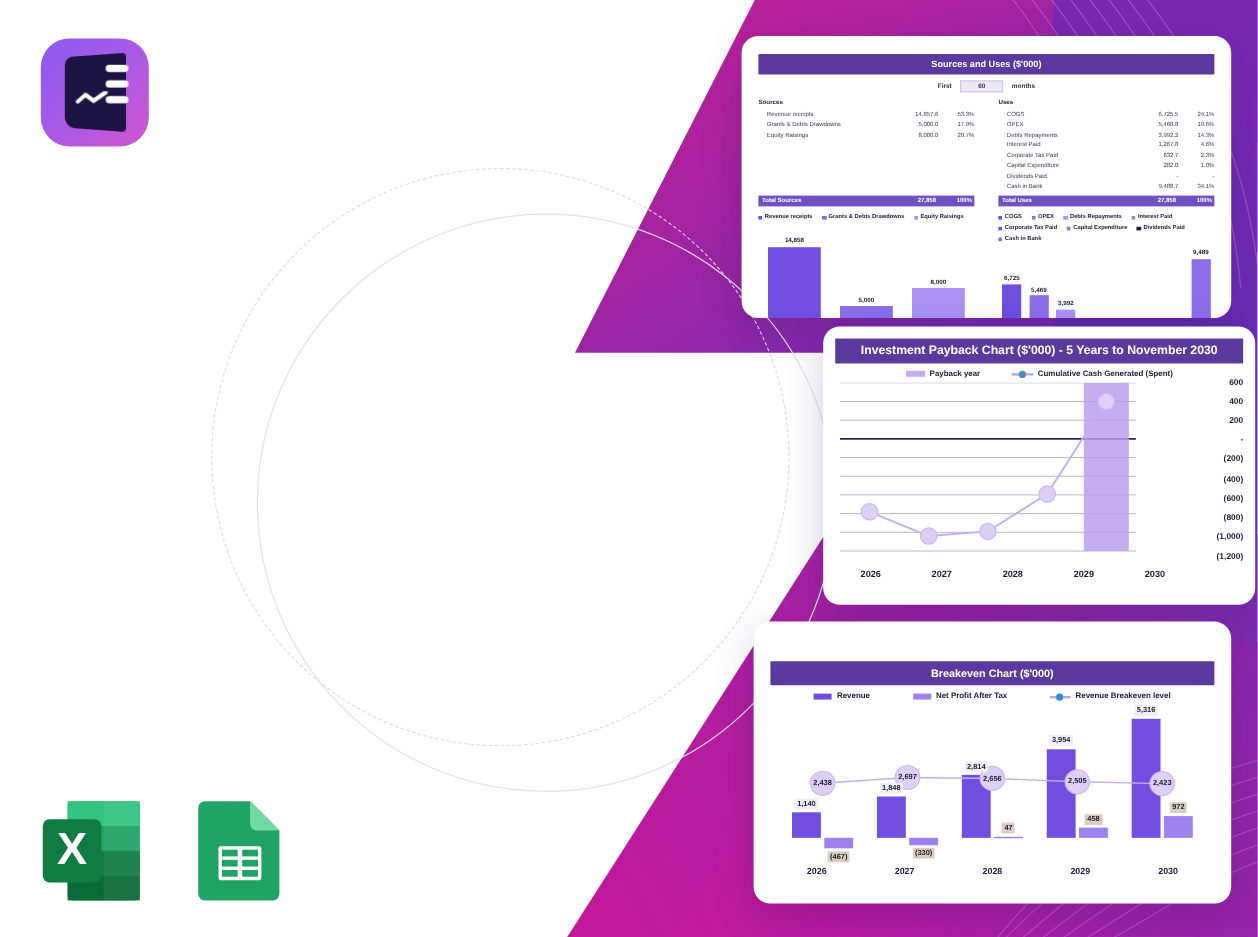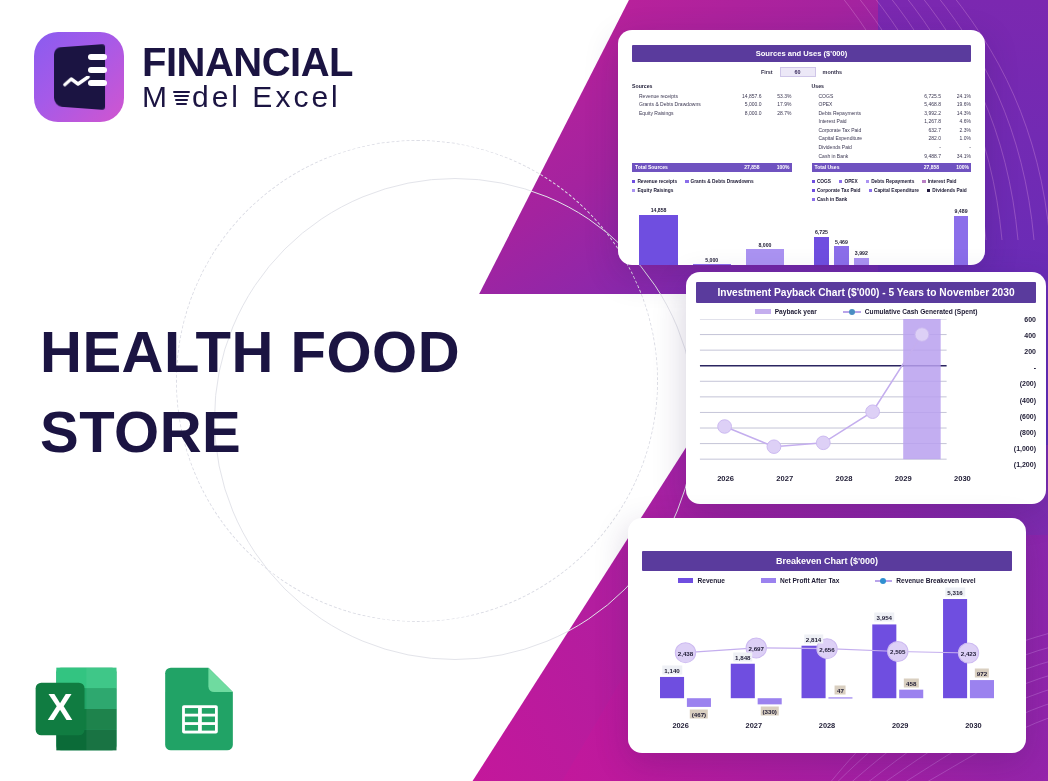--- a/index.html
+++ b/index.html
@@ -101,21 +101,21 @@
   
   .app-icons{position:absolute;left:30px;top:662px;display:flex;gap:28px;}
   .app-ic{width:94px;height:94px;flex:none;}
 
   
   .card{
     position:absolute;background:#fff;border-radius:14px;
     box-shadow:0 10px 34px rgba(40,20,80,.20);
     overflow:hidden;
   }
-  #card-sources{left:618px;top:30px;width:367px;height:235px;}
+  #card-sources{left:618px;top:30px;width:408px;height:235px;}
   #card-payback{left:686px;top:272px;width:360px;height:232px;}
   #card-breakeven{left:628px;top:518px;width:398px;height:235px;}
 
   .xl-title{
     background:#5a3b9d;color:#fff;text-align:center;font-weight:bold;
     border-radius:1px;
   }
   #card-sources .xl-title{margin:15px 14px 0 14px;font-size:7.6px;padding:4px 0;}
   #card-payback .xl-title{margin:10px 10px 0 10px;font-size:10.2px;padding:5px 0;}
   #card-breakeven .xl-title{margin:33px 14px 0 14px;font-size:9px;padding:5px 0;}
@@ -219,36 +219,22 @@
         <svg class="zig" viewBox="0 0 28 12">
           <polyline points="2,9 9,3 16,8 26,1" fill="none" stroke="#ffffff" stroke-width="3.4" stroke-linecap="round" stroke-linejoin="round"></polyline>
         </svg>
       </div>
       <div class="lines">
           <i></i>
           <i></i>
           <i></i>
         </div>
     </div>
-    <div class="logo-text">
-      <div class="logo-top">FINANCIAL</div>
-      <div class="logo-bot">
-        <span>M</span>
-        <span class="oglyph">
-            <b></b>
-            <b></b>
-            <b></b>
-            <b></b>
-          </span>
-        <span>del Excel</span>
-      </div>
-    </div>
   </div>
 
-  <div class="headline">HEALTH FOOD STORE</div>
 
   <div class="app-icons">
     <svg class="app-ic" viewBox="0 0 100 100">
       <rect x="28" y="6" width="64" height="88" rx="5" fill="#21a366"></rect>
       <rect x="28" y="6" width="64" height="22" fill="#33c481"></rect>
       <rect x="28" y="28" width="64" height="22" fill="#21a366"></rect>
       <rect x="28" y="50" width="64" height="22" fill="#107c41"></rect>
       <rect x="28" y="72" width="64" height="22" fill="#0b6b38"></rect>
       <rect x="60" y="6" width="32" height="88" fill="#ffffff" opacity="0.06"></rect>
       <rect x="6" y="22" width="52" height="56" rx="6" fill="#107c41"></rect>

